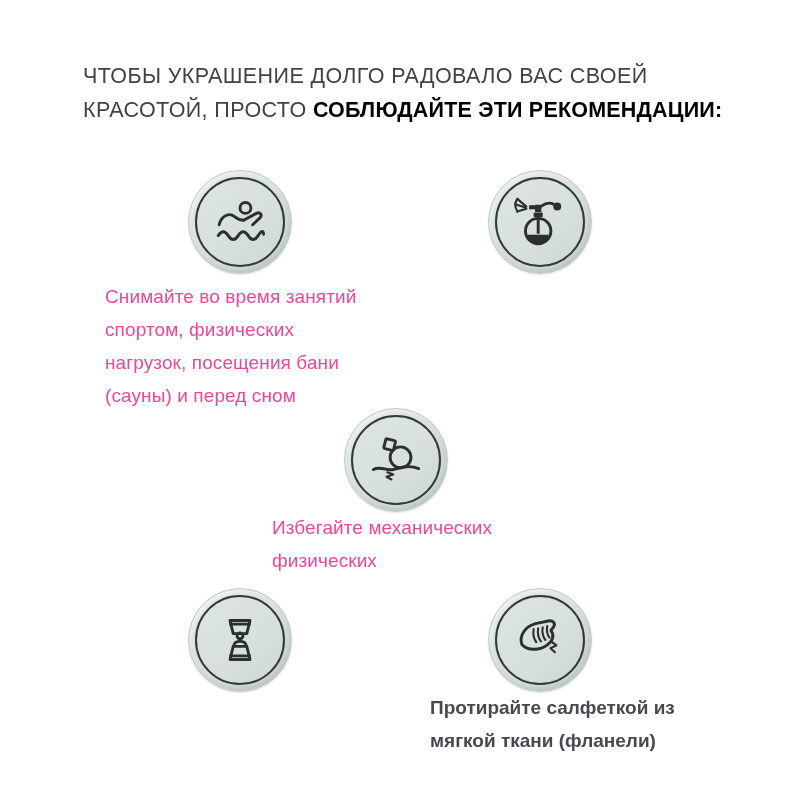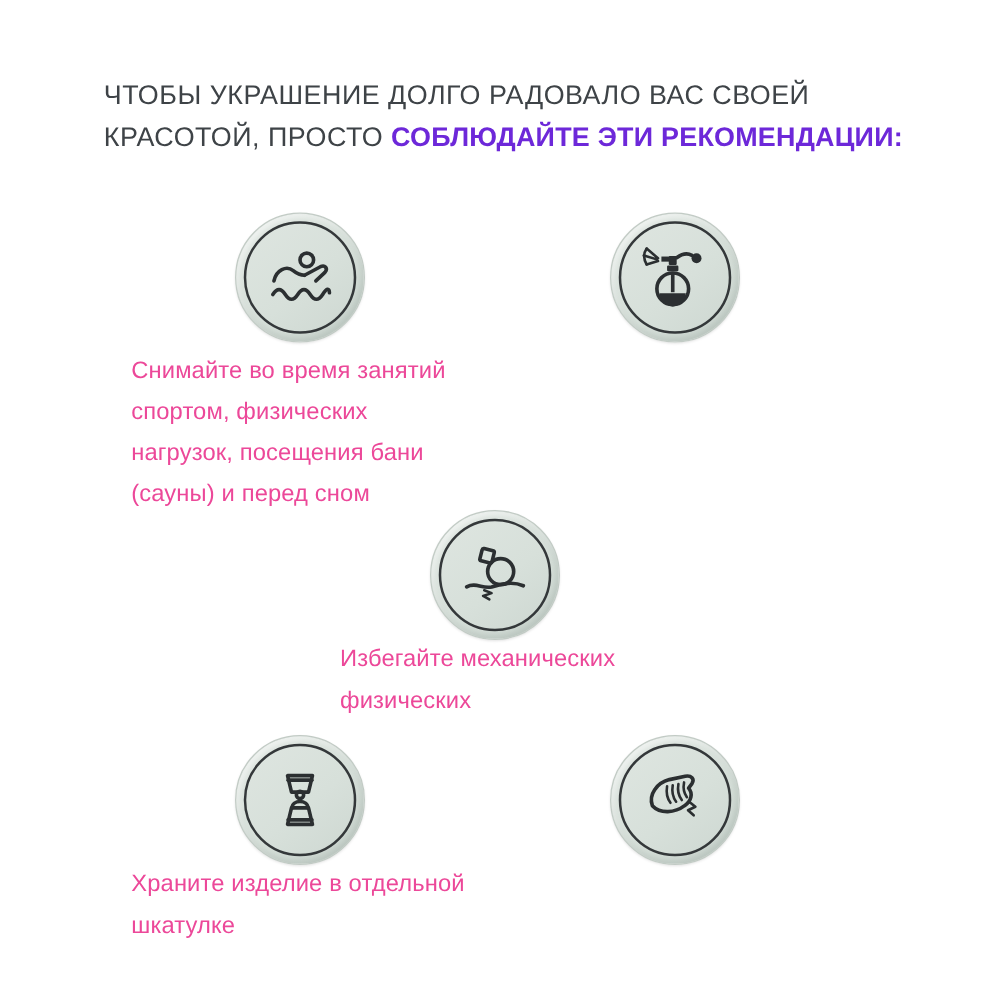--- a/index.html
+++ b/index.html
@@ -22,21 +22,21 @@
     width: 680px;
     font-size: 21.5px;
     line-height: 34px;
     letter-spacing: 0.4px;
     color: #3e4347;
     text-transform: uppercase;
   }
   .heading .hl2 { white-space: nowrap; }
   .heading .hl-bold {
     font-weight: 700;
-    color: #6d28d9;
+    color: #000000;
     letter-spacing: 0.2px;
   }
   .badge {
     position: absolute;
     width: 104px;
     height: 104px;
     border-radius: 50%;
     background: linear-gradient(140deg, #dfe6e1 0%, #d7e0da 55%, #ccd6d0 100%);
     border: 1px solid #c2cbc5;
     box-shadow: inset -2px -3px 5px rgba(110, 128, 119, 0.22),
@@ -134,28 +134,28 @@
       <svg width="58" height="58" viewBox="0 0 64 64">
         <path class="stroke" d="M21,10.5 L43,10.5 L39.5,25 L24.5,25 Z"></path>
         <path class="stroke" d="M24.5,39 L39.5,39 L43,53.5 L21,53.5 Z"></path>
         <path class="stroke" d="M21.5,14.5 L42.5,14.5"></path>
         <path class="stroke" d="M21.5,49.5 L42.5,49.5"></path>
         <path class="stroke" d="M25,39 C25,31.5 39,31.5 39,39"></path>
         <circle class="stroke" cx="32" cy="27.5" r="3.2"></circle>
       </svg>
     </div>
   </div>
-  <div class="caption" style="left:105px; top:691px; width:275px;">Храните изделие в отдельной шкатулке</div>
 
   <div class="badge" style="left:488px; top:588px;">
     <div class="badge-ring">
       <svg width="58" height="58" viewBox="0 0 64 64">
         <path class="stroke" d="M12,37 C8.5,27 16,17 27,14 L41,11 C46.5,10 49.5,13.5 47,17.5 L44,21.5 C48,26 46.5,33 40.5,37 C32,43.5 19,44.5 12,37 Z"></path>
         <path class="stroke thin" d="M25,20 C24,26 25,30.5 28,34.5"></path>
         <path class="stroke thin" d="M30,19 C29,25 30,29.5 33,33.5"></path>
         <path class="stroke thin" d="M35,18 C34,23.5 35,28 38,32"></path>
         <path class="stroke thin" d="M40,16.5 C39,21.5 40,26 42.5,29.5"></path>
         <path class="stroke thin" d="M45,34 l5,4 -6.5,3 5,4.5"></path>
       </svg>
     </div>
   </div>
+  <div class="caption bold" style="left:430px; top:691px; width:265px;">Протирайте салфеткой из мягкой ткани (фланели)</div>
 
 </div>
 
 </body></html>

